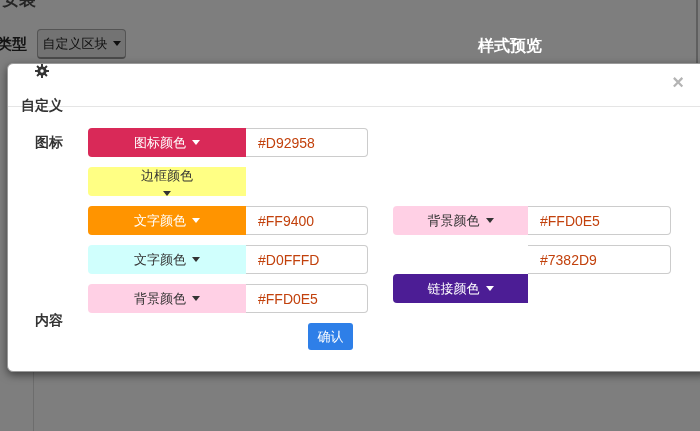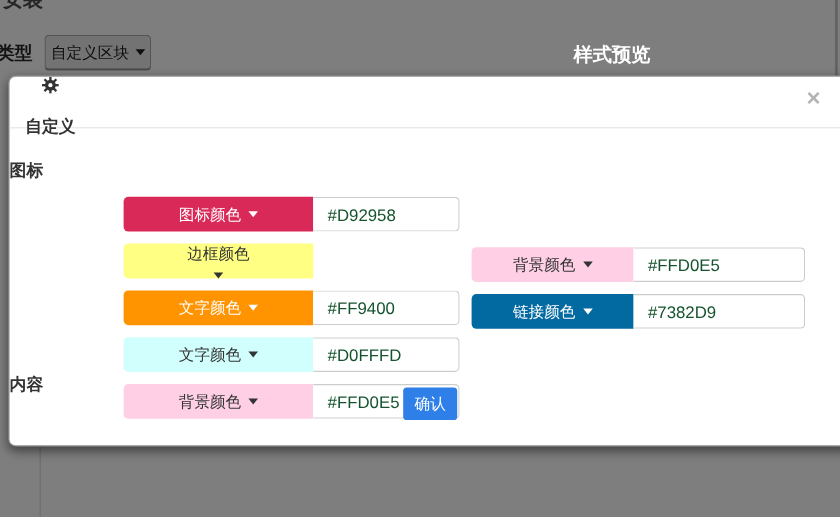--- a/index.html
+++ b/index.html
@@ -47,41 +47,41 @@
   .modal-title{
     position:absolute;left:13px;top:0;height:42px;line-height:44px;
     font-size:14px;font-weight:bold;color:#333;display:flex;align-items:center;gap:5px;flex-direction:column;
   }
   .modal-close{
     position:absolute;left:658px;top:6px;width:24px;height:24px;line-height:24px;
     text-align:center;font-size:20px;font-weight:bold;color:#b4b4b4;cursor:pointer;
   }
   .form-label{
     position:absolute;left:0;width:82px;height:29px;line-height:29px;
-    text-align:left;font-size:14px;font-weight:bold;color:#333;
+    text-align:center;font-size:14px;font-weight:bold;color:#333;
   }
   .row-group{position:absolute;height:29px;display:flex;}
   .color-btn{
     height:29px;box-sizing:border-box;border-radius:4px 0 0 4px;
     display:flex;align-items:center;justify-content:center;gap:6px;
     font-size:13px;cursor:pointer;
   }
   .left .color-btn{width:158px;}
   .right .color-btn{width:135px;}
   .hex-input{
     height:29px;box-sizing:border-box;border:1px solid #cccccc;border-left:none;
-    border-radius:0 4px 4px 0;padding:0 12px;font-size:14px;color:#14532d;
+    border-radius:0 4px 4px 0;padding:0 12px;font-size:14px;color:#c2410c;
     font-family:"Liberation Sans","DejaVu Sans",sans-serif;outline:none;background:#fff;
   }
   .left .hex-input{width:122px;}
   .right .hex-input{width:143px;}
   .r1{top:64px;}  .r2{top:103px;} .r3{top:142px;} .r4{top:181px;} .r5{top:220px;}
-  .colL{left:95px;margin-top:36px;} .colR{left:385px;}
+  .colL{left:80px;} .colR{left:385px;}
   .confirm-btn{
-    position:absolute;left:328px;top:259px;width:45px;height:27px;
+    position:absolute;left:300px;top:259px;width:45px;height:27px;
     border:none;border-radius:3px;color:#fff;font-size:13px;cursor:pointer;
     font-family:"Liberation Sans","DejaVu Sans",sans-serif;
   }
 </style>
 </head>
 <body>
 
 <div class="bg-clipped-text">安装</div>
 <div class="bg-type-label">类型</div>
 <div class="bg-dropdown">
@@ -146,21 +146,21 @@
   </div>
 
   <div class="row-group left colL r4">
     <div class="color-btn" style="background-color: rgb(208, 255, 253); color: rgb(51, 51, 51);">
       <span>文字颜色</span>
       <span class="caret"></span>
     </div>
     <input class="hex-input" type="text" value="#D0FFFD" style="">
   </div>
   <div class="row-group right colR r4">
-    <div class="color-btn" style="background-color: #0369a1; color: rgb(255, 255, 255);">
+    <div class="color-btn" style="background-color: #4c1d95; color: rgb(255, 255, 255); margin-top: 29px;">
       <span>链接颜色</span>
       <span class="caret"></span>
     </div>
     <input class="hex-input" type="text" value="#7382D9" style="">
   </div>
 
   <div class="row-group left colL r5">
     <div class="color-btn" style="background-color: rgb(255, 208, 229); color: rgb(51, 51, 51);">
       <span>背景颜色</span>
       <span class="caret"></span>

